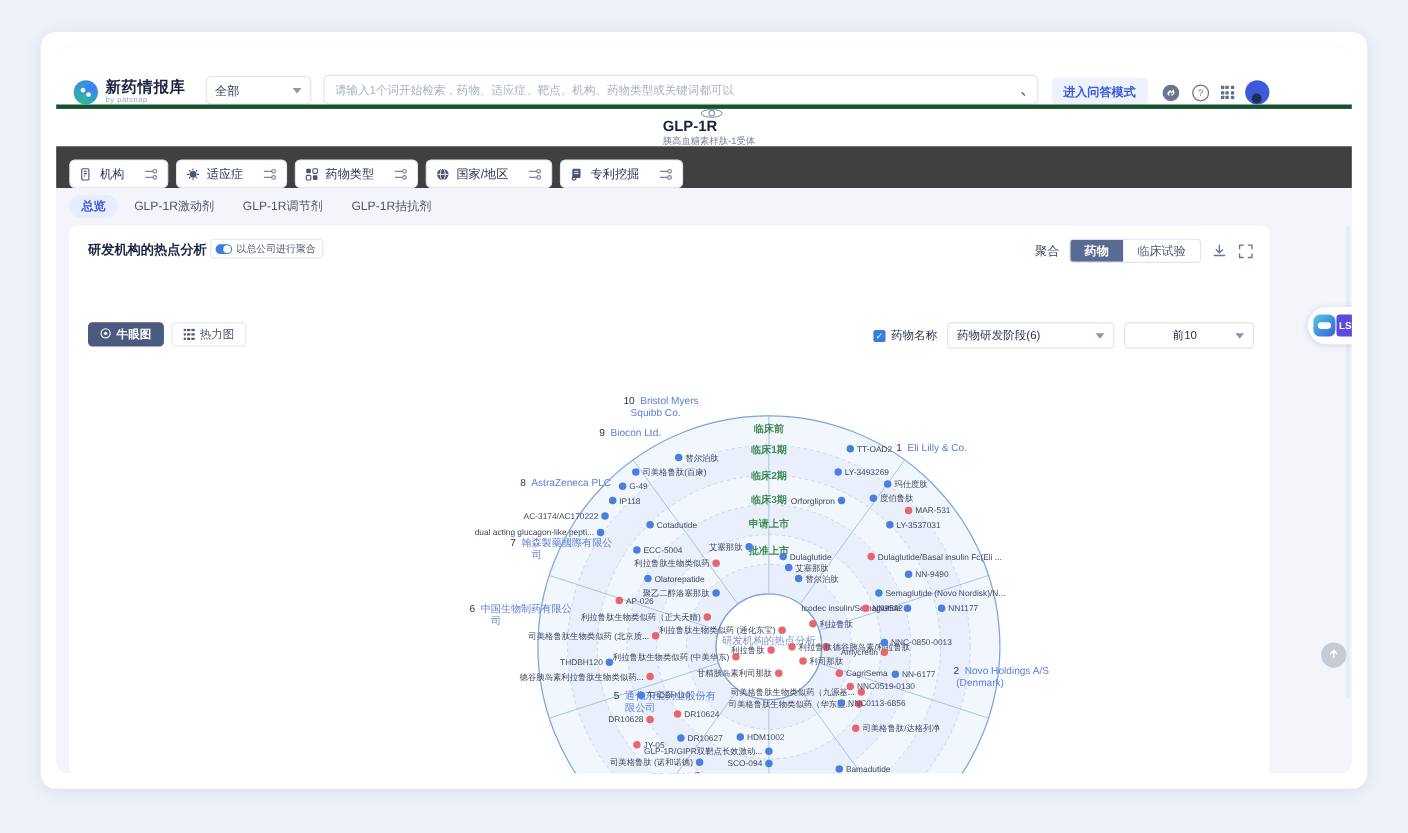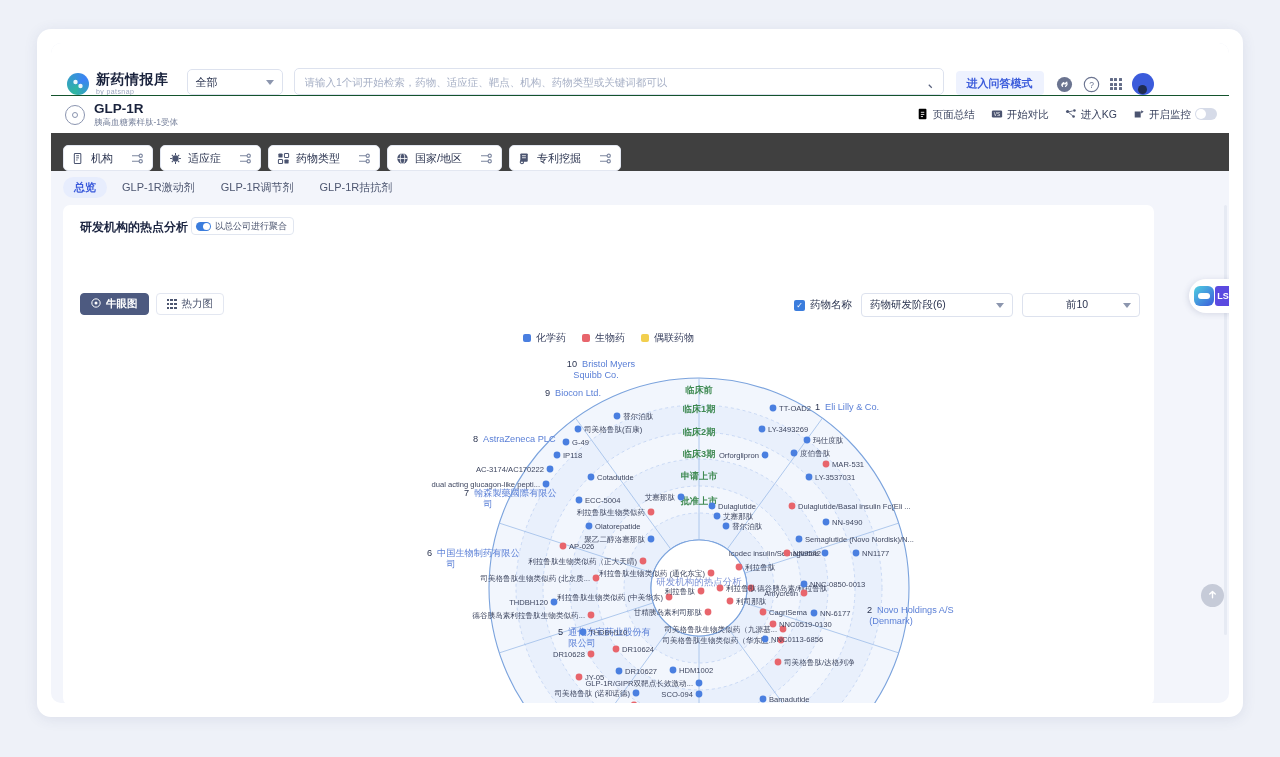--- a/index.html
+++ b/index.html
@@ -72,22 +72,22 @@
   .avatar {
     width: 22px; height: 22px; border-radius: 50%;
     background: #3b5bdb; margin-right: 14px;
     display: flex; align-items: flex-end; justify-content: center; overflow: hidden;
   }
   .avatar .head { width: 9px; height: 9px; border-radius: 50%; background: #1f2c52; margin-bottom: 1px; }
 
   
   .titlerow {
     position: absolute; left: 0; top: 52px; width: 1178px; height: 38px;
-    background: #fff; border-top: 1px solid #14532d;
-    display: flex; align-items: center;
+    background: #fff; border-top: 4px solid #14532d;
+    display: flex; align-items: center; flex-direction: column;
   }
   .target-icon {
     margin-left: 14px; width: 20px; height: 20px; border-radius: 50%;
     border: 1.3px solid #8b95b0; display: flex; align-items: center; justify-content: center;
   }
   .target-icon .dot { width: 6px; height: 6px; border-radius: 50%; border: 1.3px solid #8b95b0; }
   .title-text { margin-left: 9px; line-height: 1.15; }
   .t-main { font-size: 13.5px; font-weight: bold; color: #19223c; }
   .t-sub { font-size: 8.5px; color: #7b859e; margin-top: 1px; }
   .title-actions { margin-left: auto; margin-right: 12px; display: flex; align-items: center; gap: 16px; }
@@ -409,20 +409,38 @@
   </div>
 
   <div class="card">
     <div class="card-head">
       <div class="ch-title">研发机构的热点分析</div>
       <div class="ch-toggle">
         <span class="mini-switch"></span>
         <span>以总公司进行聚合</span>
       </div>
 
+      <div class="seg-right">
+        <span class="seg-label">聚合</span>
+        <div class="segbox">
+          <div class="segbtn active">药物</div>
+          <div class="segbtn">临床试验</div>
+        </div>
+        <span class="iconbtn">
+          <svg width="15" height="15" viewBox="0 0 16 16">
+                <path d="M8 2v7M5 6.5L8 9.5l3-3" stroke="#6b7490" stroke-width="1.3" fill="none" stroke-linecap="round"></path>
+                <path d="M3 12h10" stroke="#6b7490" stroke-width="1.3" stroke-linecap="round"></path>
+              </svg>
+        </span>
+        <span class="iconbtn">
+          <svg width="15" height="15" viewBox="0 0 16 16">
+                <path d="M2 5.5V2h3.5M10.5 2H14v3.5M14 10.5V14h-3.5M5.5 14H2v-3.5" stroke="#6b7490" stroke-width="1.3" fill="none" stroke-linecap="round"></path>
+              </svg>
+        </span>
+      </div>
     </div>
 
     <div class="viewtoggle">
       <div class="vbtn active">
         <span>
           <svg width="10" height="10" viewBox="0 0 12 12">
                 <circle cx="6" cy="6" r="5" fill="none" stroke="currentColor" stroke-width="1.2"></circle>
                 <circle cx="6" cy="6" r="1.8" fill="currentColor"></circle>
               </svg>
         </span>
@@ -454,34 +472,20 @@
           <span>药物研发阶段(6)</span>
           <span class="caret"></span>
         </div>
         <div class="selbox sel-top">
           <span>前10</span>
           <span class="caret"></span>
         </div>
       </div>
     </div>
 
-    <div class="legend">
-      <div class="lg">
-        <span class="lgdot" style="background:#4a7fe0"></span>
-        <span>化学药</span>
-      </div>
-      <div class="lg">
-        <span class="lgdot" style="background:#e8656c"></span>
-        <span>生物药</span>
-      </div>
-      <div class="lg">
-        <span class="lgdot" style="background:#f2cf4e"></span>
-        <span>偶联药物</span>
-      </div>
-    </div>
 
     <div class="chart-area">
       <svg class="chart-svg" id="bullseye" width="1091" height="354" viewBox="0 0 1091 354">
             <circle cx="636" cy="237" r="210" fill="#f2f6fd" stroke="#7ba3dd" stroke-width="1.1" stroke-dasharray="none"></circle>
             <circle cx="636" cy="237" r="183" fill="#e9f0fc" stroke="#b9cdf0" stroke-width="0.7" stroke-dasharray="3 3"></circle>
             <circle cx="636" cy="237" r="156" fill="#f2f6fd" stroke="#b9cdf0" stroke-width="0.7" stroke-dasharray="3 3"></circle>
             <circle cx="636" cy="237" r="129" fill="#e9f0fc" stroke="#b9cdf0" stroke-width="0.7" stroke-dasharray="3 3"></circle>
             <circle cx="636" cy="237" r="102" fill="#f2f6fd" stroke="#b9cdf0" stroke-width="0.7" stroke-dasharray="3 3"></circle>
             <circle cx="636" cy="237" r="75" fill="#e9f0fc" stroke="#b9cdf0" stroke-width="0.7" stroke-dasharray="3 3"></circle>
             <circle cx="636" cy="237" r="48" fill="#f2f6fd" stroke="#7ba3dd" stroke-width="1.1" stroke-dasharray="none"></circle>

